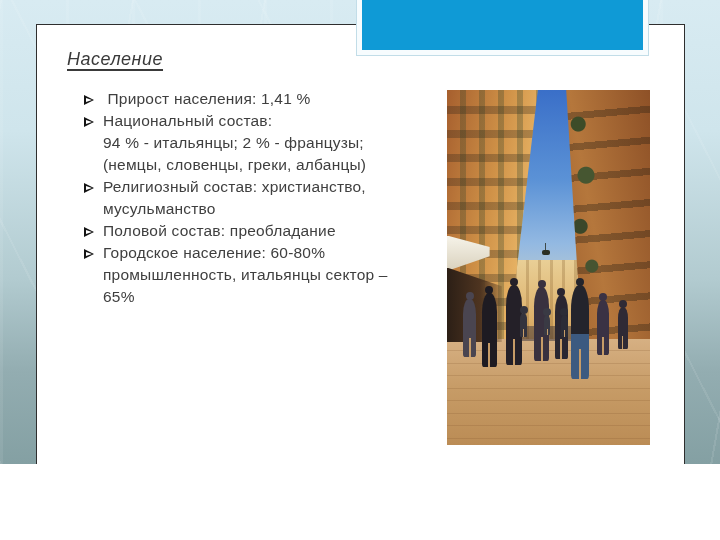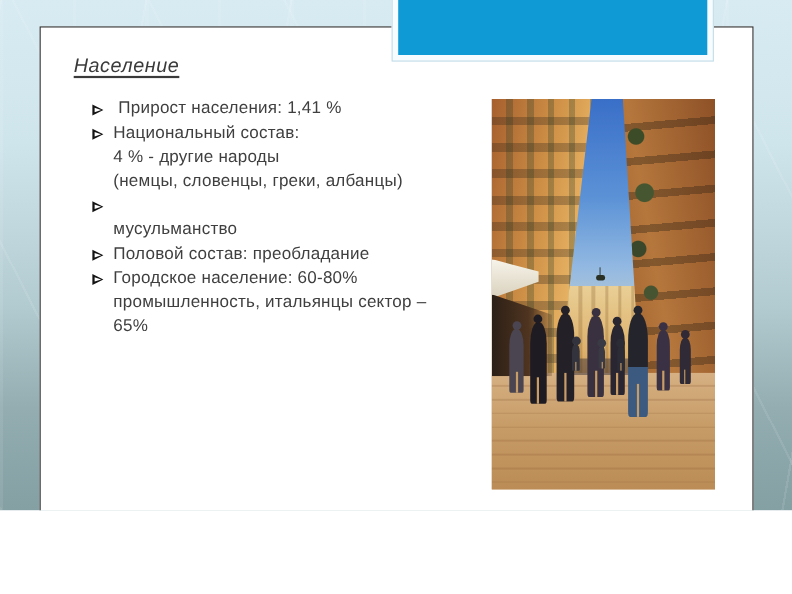--- a/index.html
+++ b/index.html
@@ -142,33 +142,34 @@
   <div class="line">
     <span class="bullet"></span>
     <span class="line-text"> Прирост населения: 1,41 %</span>
   </div>
 
   <div class="line">
     <span class="bullet"></span>
     <span class="line-text">Национальный состав:</span>
   </div>
 
-
-  <div class="line no-bullet">
-    <span class="bullet"></span>
-    <span class="line-text">4 % - другие народы</span>
-  </div>
+  <div class="line no-bullet">
+    <span class="bullet"></span>
+    <span class="line-text">94 % - итальянцы; 2 % - французы;</span>
+  </div>
+
 
   <div class="line no-bullet">
     <span class="bullet"></span>
     <span class="line-text">(немцы, словенцы, греки, албанцы)</span>
   </div>
 
   <div class="line">
     <span class="bullet"></span>
+    <span class="line-text">Религиозный состав: христианство,</span>
   </div>
 
   <div class="line no-bullet">
     <span class="bullet"></span>
     <span class="line-text">мусульманство</span>
   </div>
 
   <div class="line">
     <span class="bullet"></span>
     <span class="line-text">Половой состав: преобладание</span>

